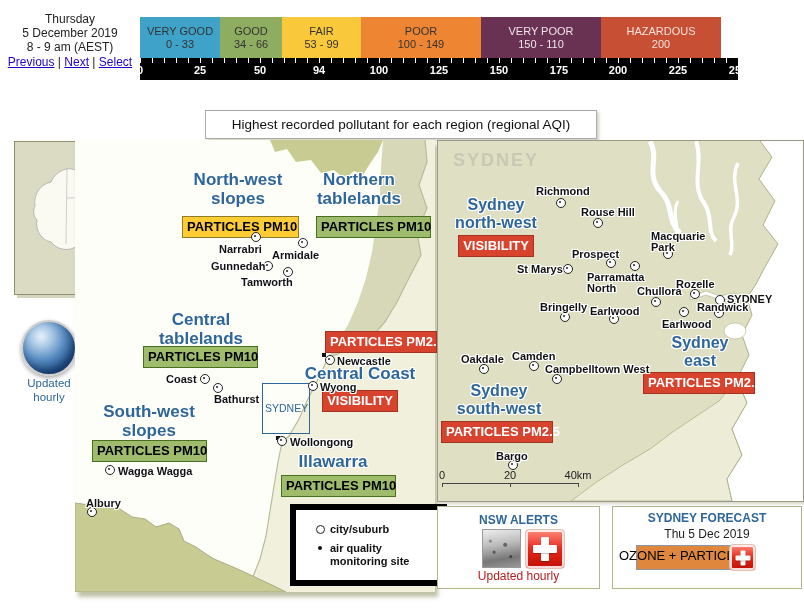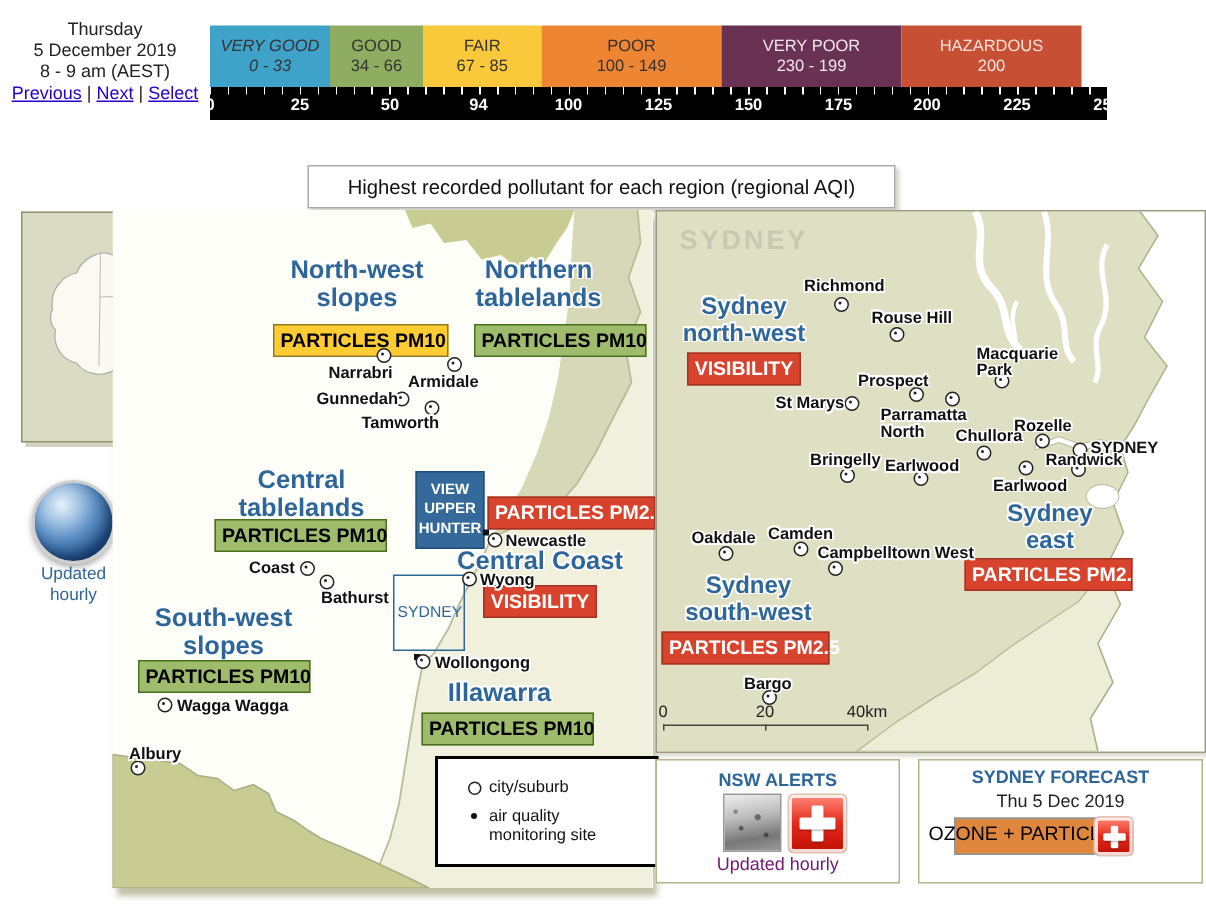--- a/index.html
+++ b/index.html
@@ -9,21 +9,21 @@
 
   
   #dateblock{left:0;top:12px;width:140px;text-align:center;font-size:12px;color:#222;line-height:14px;}
   #navlinks{left:0;top:55px;width:140px;text-align:center;font-size:12px;}
   #navlinks a{color:#2200CC;text-decoration:underline;cursor:pointer;}
   #navlinks .sep{color:#222;}
 
   #scale{left:140px;top:17px;width:598px;height:41px;display:flex;}
   .seg{height:41px;display:flex;flex-direction:column;justify-content:center;text-align:center;
        font-size:11px;line-height:13px;color:#333;}
-  .seg.s0{width:80px;background:#3FA2C9;font-style:italic;}
+  .seg.s0{width:80px;background:#3FA2C9;}
   .seg.s1{width:62px;background:#8FAD60;}
   .seg.s2{width:79px;background:#FAC83B;}
   .seg.s3{width:120px;background:#EE8533;}
   .seg.s4{width:120px;background:#693253;color:#F2E4EC;}
   .seg.s5{width:120px;background:#C64F34;color:#F6E2DC;}
 
   #ruler{left:140px;top:58px;width:598px;height:22px;background:#000;overflow:hidden;}
   #ruler .ticks{position:absolute;left:0;top:0;width:100%;height:5px;
     background-image:repeating-linear-gradient(to right,#fff 0 1px,transparent 1px 11.96px);}
   #ruler .tl{position:absolute;top:6px;transform:translateX(-50%);color:#fff;
@@ -67,37 +67,37 @@
   .ocirc{position:absolute;width:8px;height:8px;border:1px solid #222;border-radius:50%;background:#fff;
     transform:translate(-50%,-50%);}
   .sq{position:absolute;width:4px;height:4px;background:#111;}
 
   #vuh{left:277px;top:314px;width:44px;height:45px;background:#34699A;border:1px solid #1F4F7A;
     color:#fff;font-size:10px;font-weight:bold;line-height:13px;text-align:center;padding-top:5px;cursor:pointer;}
   #sydbox{left:262px;top:383px;width:46px;height:49px;border:1px solid #2F6699;cursor:pointer;}
   #sydbox span{position:absolute;left:2px;top:18px;font-size:10.5px;color:#2F6699;}
 
   
-  #legend{left:290px;top:504px;width:145px;height:70px;background:#fff;border:2px solid #000000;}
+  #legend{left:290px;top:504px;width:145px;height:70px;background:#fff;border:6px solid #000000;font-weight:bold;}
   #legend .row{position:absolute;font-size:11px;color:#111;line-height:13px;}
   #legend .oc{position:absolute;width:7px;height:7px;border:1px solid #222;border-radius:50%;background:#fff;}
   #legend .dot{position:absolute;width:4px;height:4px;border-radius:50%;background:#111;}
 
   
   #sbar{left:440px;top:469px;width:142px;height:20px;font-size:11px;color:#222;}
   #sbar .lab{position:absolute;top:0;transform:translateX(-50%);}
   #sbar .line{position:absolute;left:2px;top:14px;width:136px;border-top:1px solid #444;}
   #sbar .tk{position:absolute;top:14px;width:1px;height:4px;background:#444;}
 
   
   .infobox{background:#fff;border:1px solid #B3B38C;}
   #alerts{left:437px;top:506px;width:161px;height:81px;}
   #forecast{left:612px;top:506px;width:188px;height:81px;}
   .boxtitle{position:absolute;left:0;width:100%;text-align:center;font-size:12px;font-weight:bold;color:#2F6699;}
-  .boxfoot{position:absolute;left:0;bottom:5px;width:100%;text-align:center;font-size:12px;color:#701a75;}
+  .boxfoot{position:absolute;left:0;bottom:5px;width:100%;text-align:center;font-size:12px;color:#b91c1c;}
   #alertphoto{position:absolute;left:44px;top:22px;width:37px;height:37px;border:1px solid #999;
     background:linear-gradient(170deg,#eee 0%,#bbb 40%,#777 75%,#999 100%);}
   #alertphoto::after{content:"";position:absolute;inset:0;
     background-image:radial-gradient(circle at 30% 60%,#555 1px,transparent 2px),
       radial-gradient(circle at 60% 40%,#666 1.5px,transparent 2.5px),
       radial-gradient(circle at 75% 72%,#444 1px,transparent 2px),
       radial-gradient(circle at 20% 30%,#888 1px,transparent 2px);}
   .redcross{position:absolute;border:1px solid #E4C2B2;border-radius:4px;cursor:pointer;
     background:linear-gradient(#FF8A7A 0%,#E5281A 50%,#C01005 100%);
     box-shadow:inset 0 0 0 2px rgba(255,255,255,.85);}
@@ -133,29 +133,29 @@
     <div class="seg s0">
       <div>VERY GOOD</div>
       <div>0 - 33</div>
     </div>
     <div class="seg s1">
       <div>GOOD</div>
       <div>34 - 66</div>
     </div>
     <div class="seg s2">
       <div>FAIR</div>
-      <div>67 - 85</div>
+      <div>53 - 99</div>
     </div>
     <div class="seg s3">
       <div>POOR</div>
       <div>100 - 149</div>
     </div>
     <div class="seg s4">
       <div>VERY POOR</div>
-      <div>230 - 199</div>
+      <div>150 - 110</div>
     </div>
     <div class="seg s5">
       <div>HAZARDOUS</div>
       <div>200</div>
     </div>
   </div>
   <div class="abs" id="ruler">
     <div class="ticks"></div>
     <span class="tl" style="left:0">0</span>
     <span class="tl" style="left:60px">25</span>
@@ -227,25 +227,20 @@
     <div>South-west</div>
     <div>slopes</div>
   </div>
   <div class="abs badge b-green" style="left:92px;top:440px;width:105px">PARTICLES PM10</div>
 
   <div class="rlabel halo" style="left:283px;top:452px;width:100px">
     <div>Illawarra</div>
   </div>
   <div class="abs badge b-green" style="left:281px;top:475px;width:105px">PARTICLES PM10</div>
 
-  <div class="abs" id="vuh">
-    <div>VIEW</div>
-    <div>UPPER</div>
-    <div>HUNTER</div>
-  </div>
   <div class="abs" id="sydbox">
     <span>SYDNEY</span>
   </div>
 
   <span class="msite" style="left:256px;top:237px"></span>
   <div class="clab halo" style="left:219px;top:244px">Narrabri</div>
   <span class="msite" style="left:303px;top:243px"></span>
   <div class="clab halo" style="left:272px;top:250px">Armidale</div>
   <span class="msite" style="left:268px;top:266px"></span>
   <div class="clab halo" style="left:211px;top:261px">Gunnedah</div>

